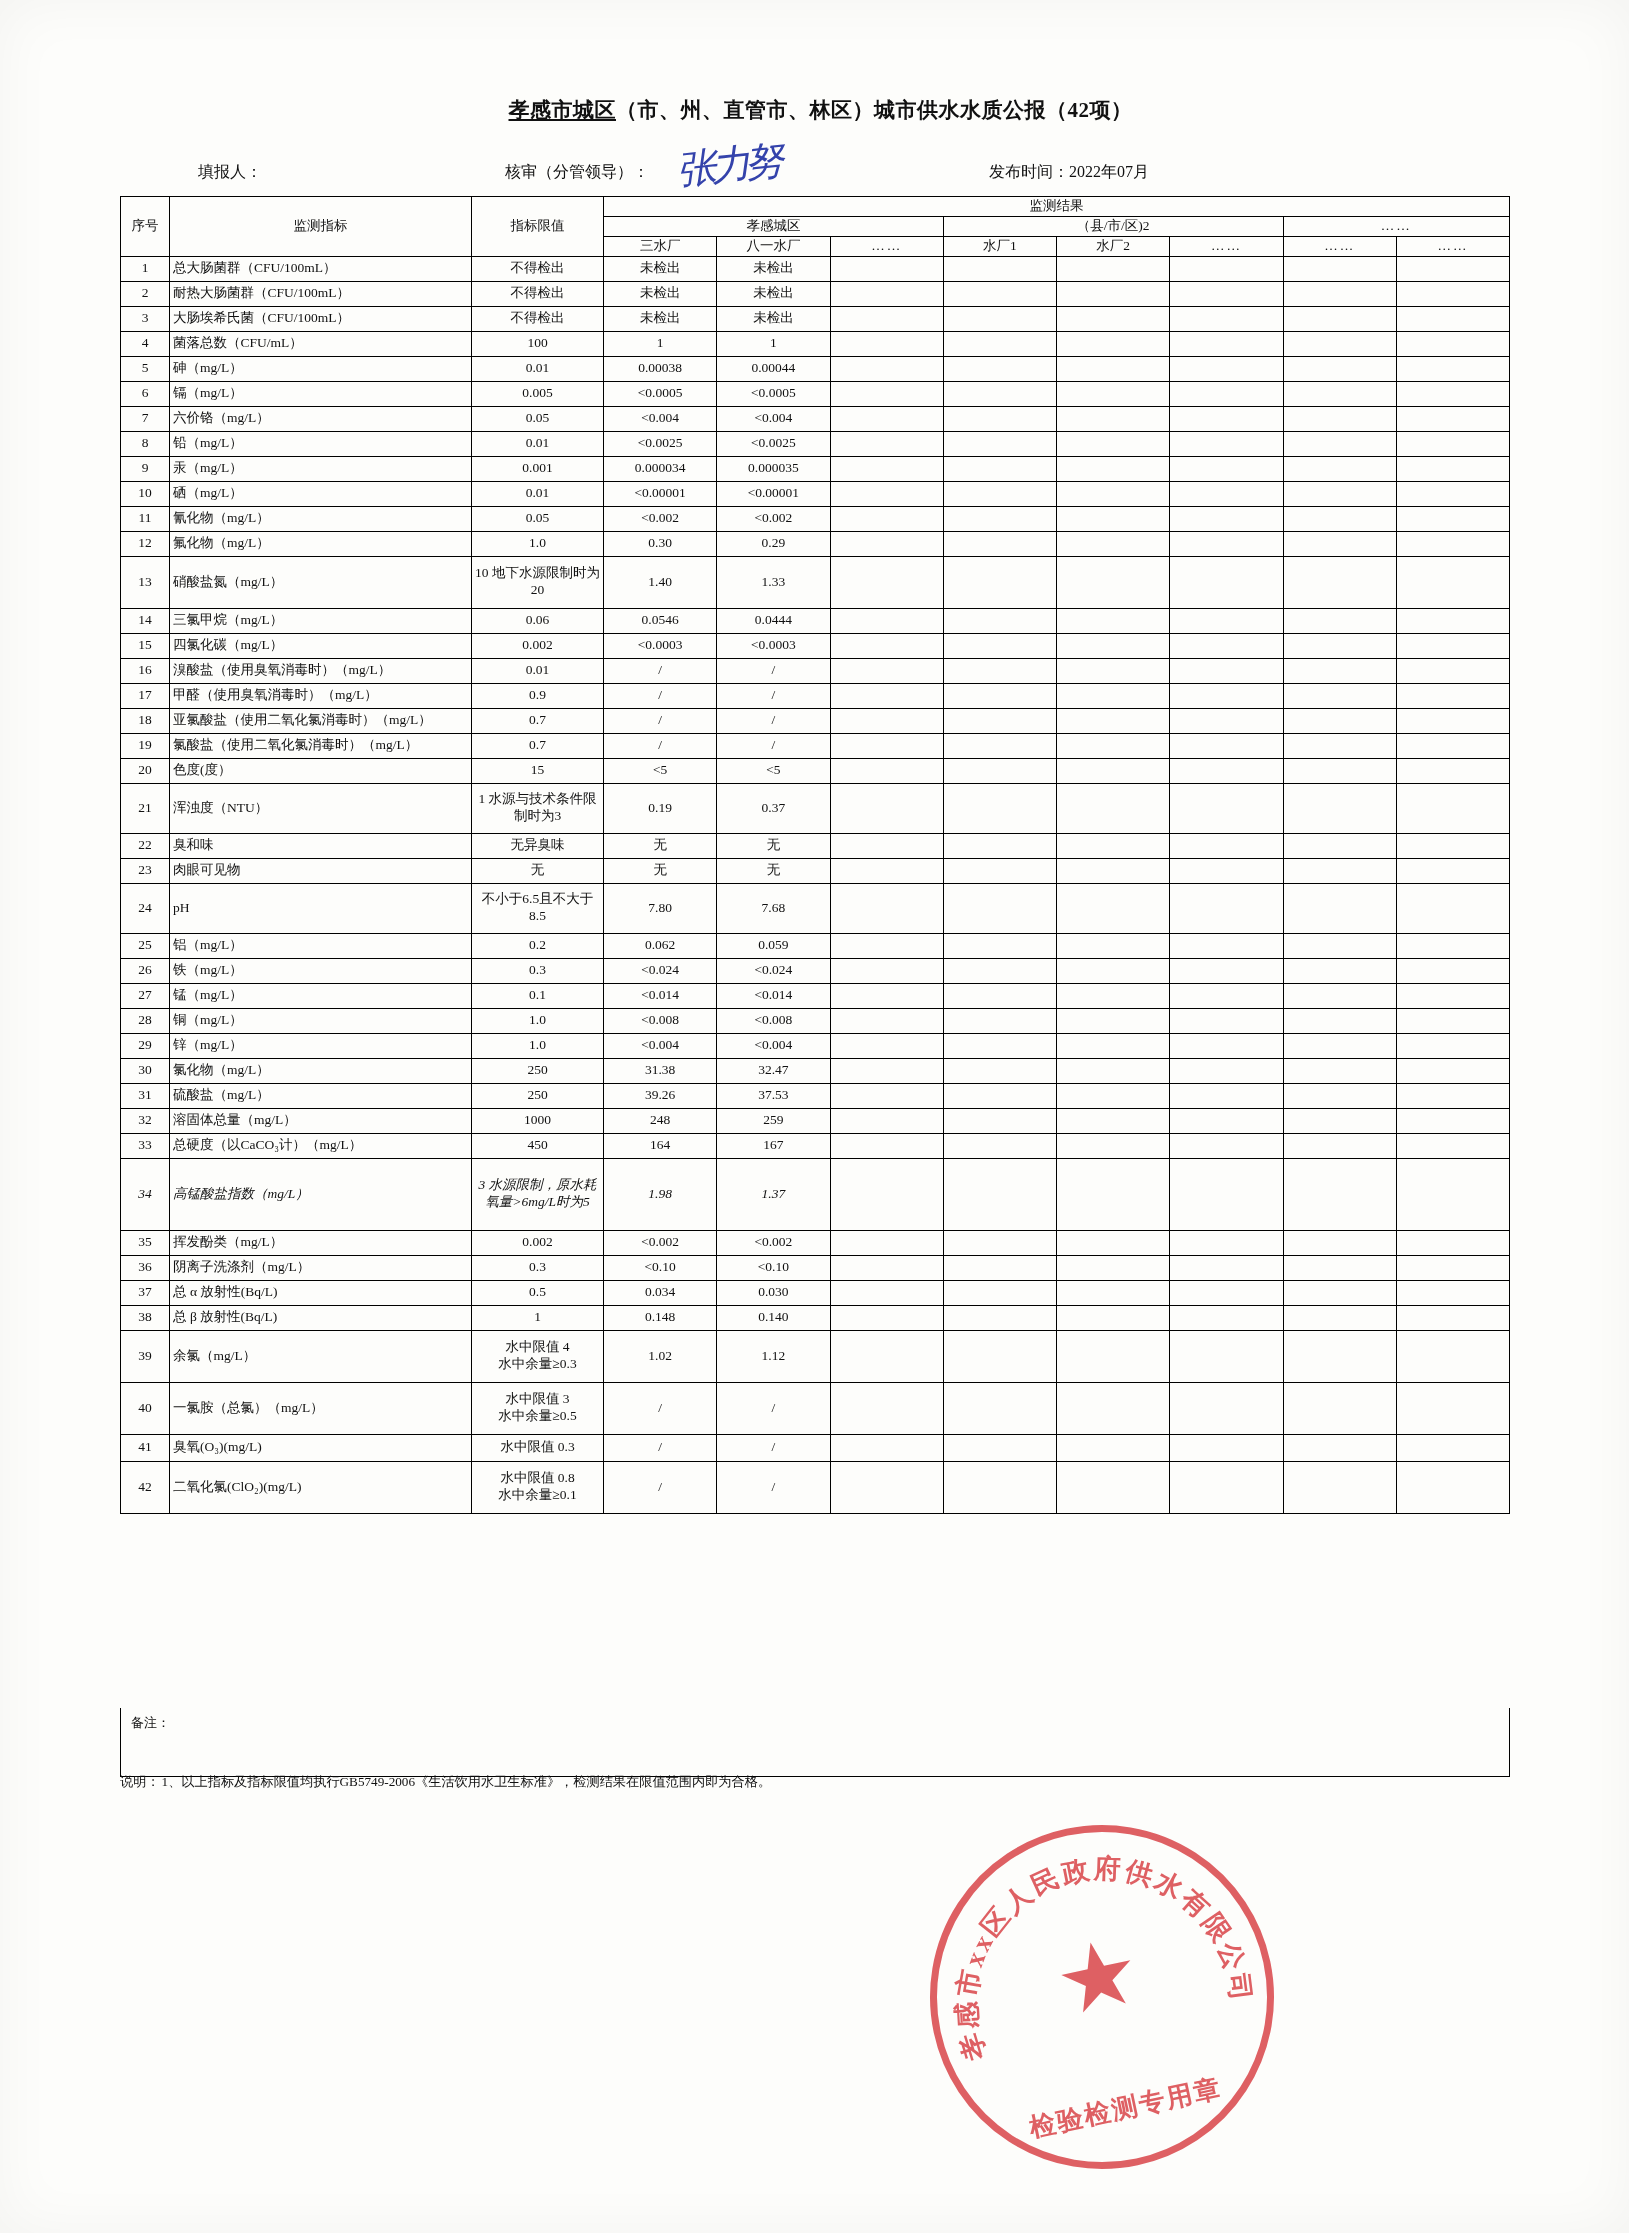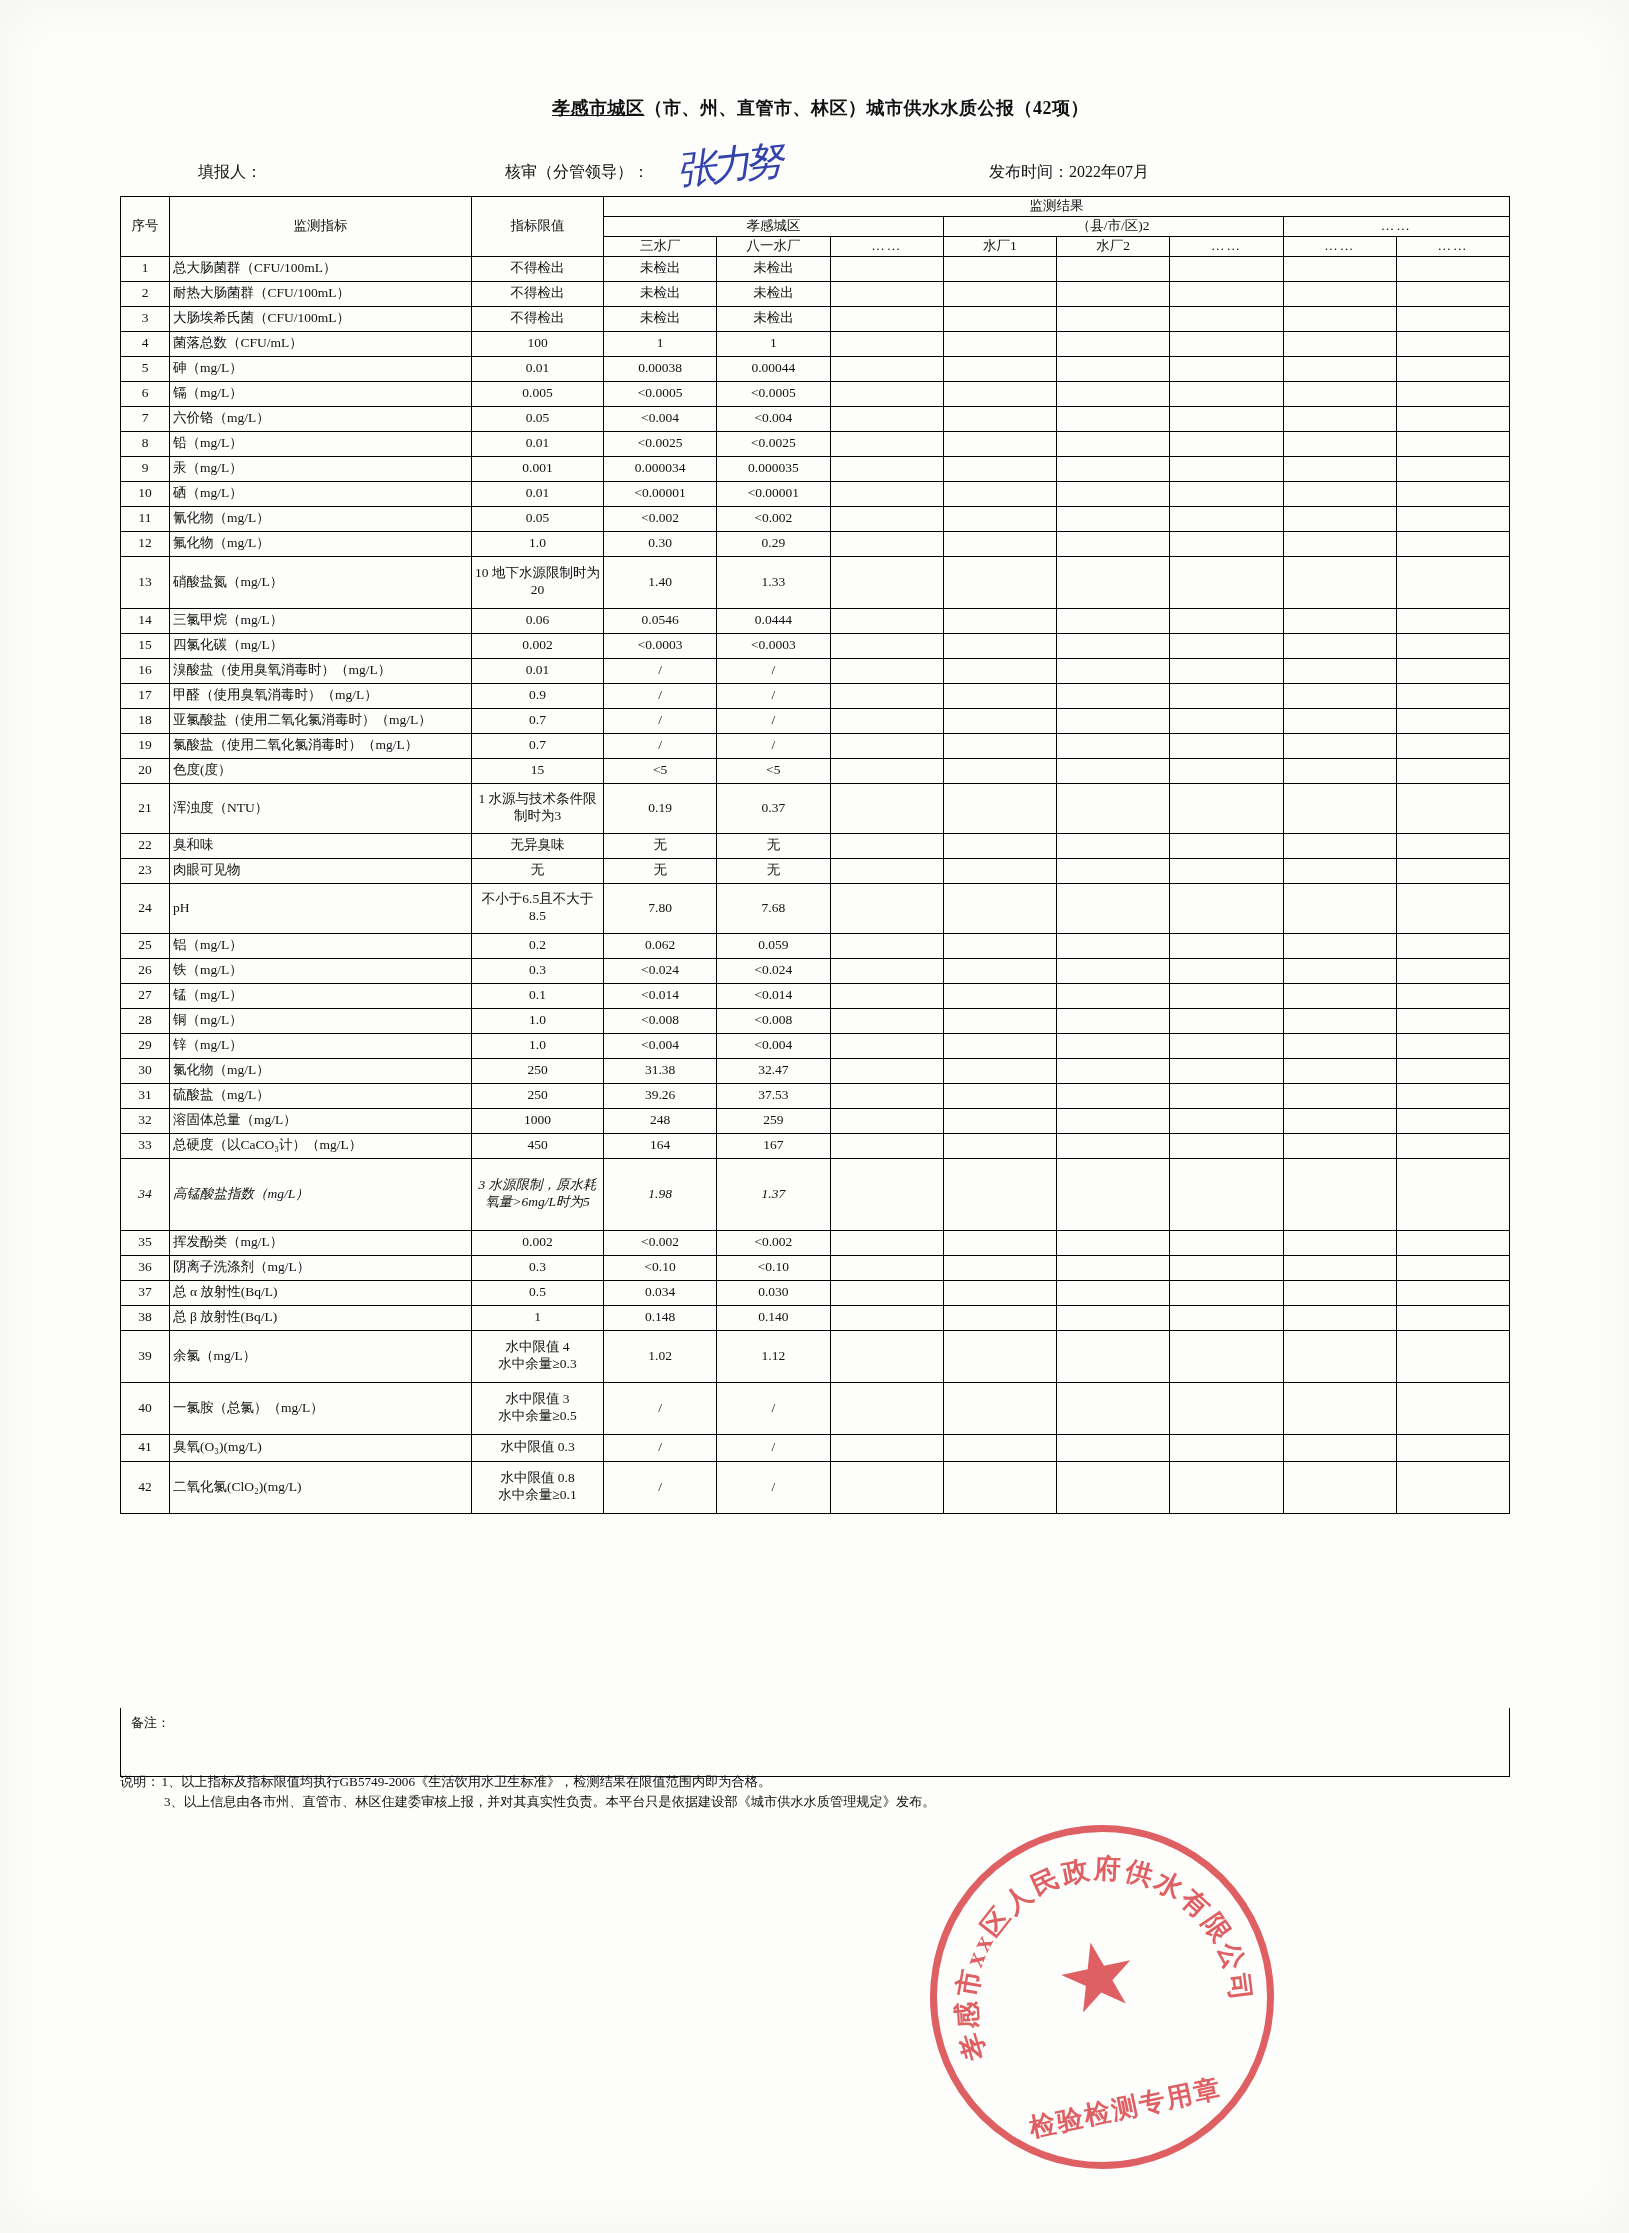--- a/index.html
+++ b/index.html
@@ -20,21 +20,21 @@
     left: 0; top: 0;
     width: 1629px;
     height: 2233px;
     background: #fdfdfb;
   }
   .title {
     position: absolute;
     left: 12px; right: 0;
     top: 96px;
     text-align: center;
-    font-size: 18px;
+    font-size: 21px;
     font-weight: bold;
     letter-spacing: 0.5px;
   }
   .title .u { text-decoration: underline; }
   .meta {
     position: absolute;
     top: 158px;
     left: 150px;
     right: 150px;
     height: 30px;
@@ -749,21 +749,20 @@
   </table>
 
   <div class="note-wrap">
     <div class="note-box">
       <span>备注：</span>
     </div>
   </div>
 
   <div class="expl">
     <p><span class="lead">说明：</span><span>1、以上指标及指标限值均执行GB5749-2006《生活饮用水卫生标准》，检测结果在限值范围内即为合格。</span></p>
-    <p style="padding-left:44px;"><span>3、以上信息由各市州、直管市、林区住建委审核上报，并对其真实性负责。本平台只是依据建设部《城市供水水质管理规定》发布。</span></p>
   </div>
 
   <div class="stamp">
     <svg class="arc" viewBox="0 0 330 330">
       <defs>
         <path id="arcpath" d="M 38,190 A 128,128 0 1 1 292,190"></path>
       </defs>
       <text>
         <textPath href="#arcpath" startOffset="50%" text-anchor="middle" id="seal-top-text">孝感市xx区人民政府供水有限公司</textPath>
       </text>

